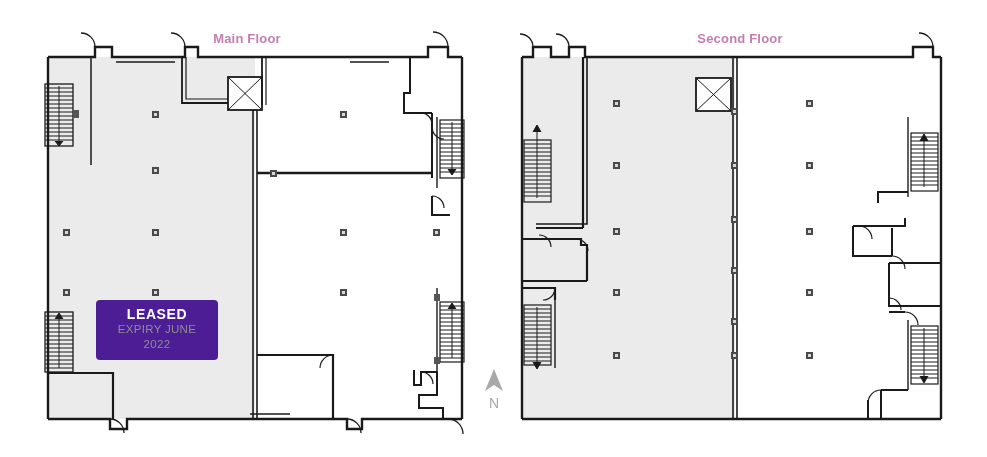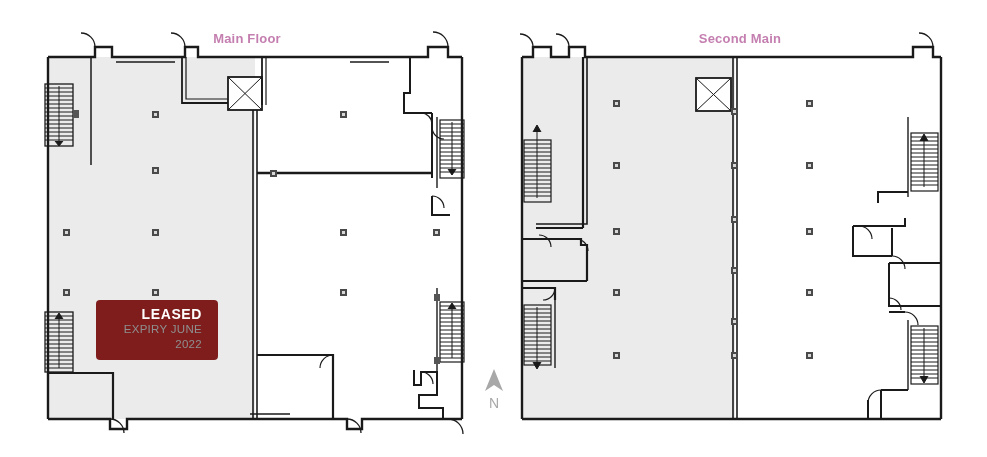--- a/index.html
+++ b/index.html
@@ -271,36 +271,36 @@
             <rect x="433" y="229" width="7" height="7" fill="#4a4a4a"></rect>
             <rect x="435" y="231" width="3" height="3" fill="#d8d8d8"></rect>
           </g>
         <g>
             <rect x="270" y="170" width="7" height="7" fill="#4a4a4a"></rect>
             <rect x="272" y="172" width="3" height="3" fill="#d8d8d8"></rect>
           </g>
       </g>
     </svg>
 
-    <div class="badge" id="badge-main" style="background:#7f1d1d;text-align:right;">
+    <div class="badge" id="badge-main" style="background:#4c1d95;">
       <div class="badge-title">LEASED</div>
       <div class="badge-sub">EXPIRY JUNE 2022</div>
     </div>
   </div>
 
   <div class="compass-wrap">
     <svg width="26" height="26" viewBox="0 0 26 26">
       <path d="M13,2 L22,24 L13,18 L4,24 Z" fill="#a8a8a8"></path>
     </svg>
     <div class="compass-label">N</div>
   </div>
 
   <div class="plan-wrap" id="plan-second-wrap">
 
-    <div class="floor-title" style="top:31px;color:#c47fb0;">Second Main</div>
+    <div class="floor-title" style="top:31px;color:#c47fb0;">Second Floor</div>
 
     <svg class="plan" width="494" height="457" viewBox="0 0 494 457">
       <g fill="none" stroke="#1a1a1a" stroke-width="2.2" stroke-linecap="butt">
 
         <path d="M29,57 L242,57 L242,419 L29,419 Z" fill="#ebebeb" stroke="none"></path>
 
         <path d="M242,57 L448,57 L448,419 L242,419 Z" fill="#ffffff" stroke="none"></path>
 
         <path d="M29,57 L40,57 L40,47 L58,47 L58,57 L76,57 L76,47 L92,47 L92,57 L420,57 L420,47 L440,47 L440,57 L448,57" stroke-width="2.4"></path>
         <path d="M29,57 L29,419" stroke-width="2.4"></path>

